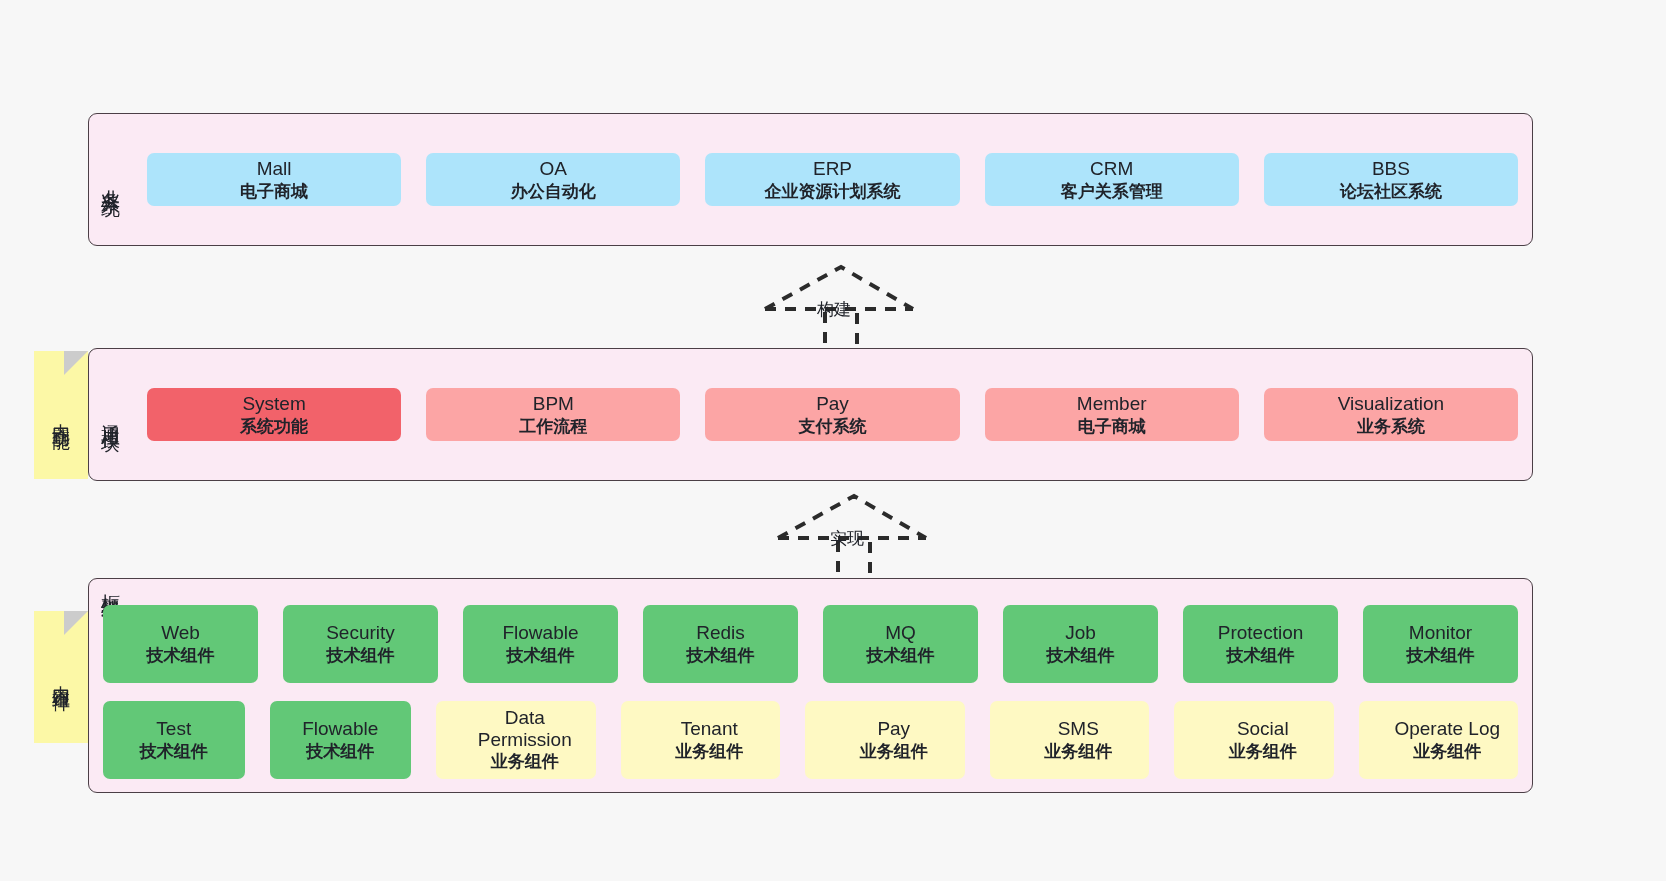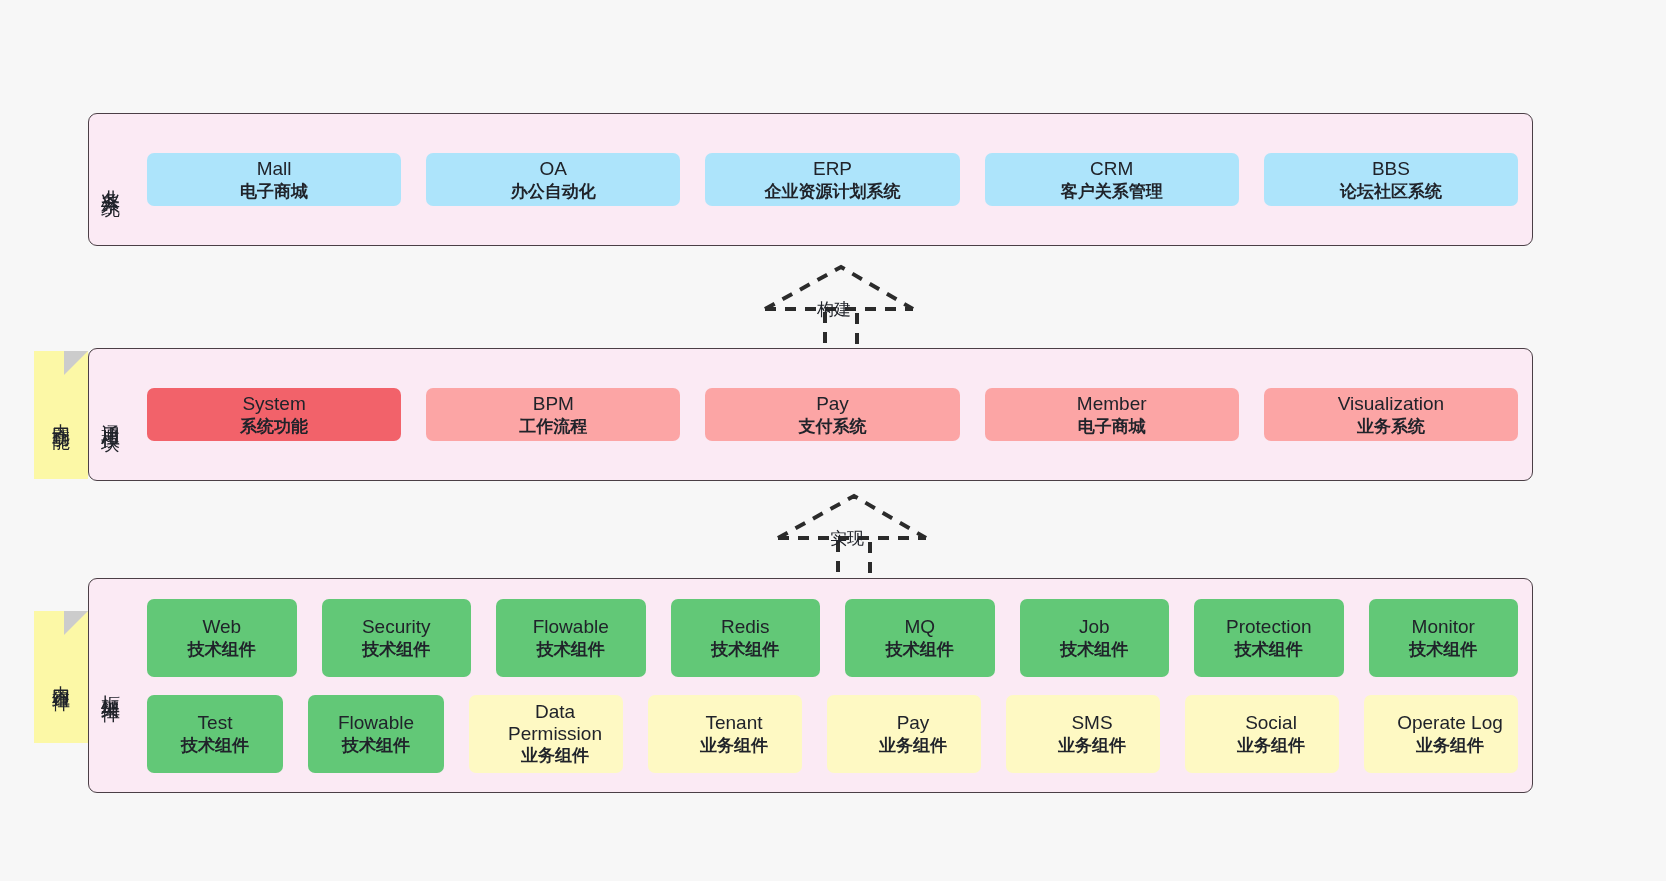--- a/index.html
+++ b/index.html
@@ -192,21 +192,21 @@
     <svg width="160" height="90" viewBox="0 0 160 90" aria-hidden="true">
       <path d="M 70 48 L 70 88 L 102 88 L 102 48" fill="none" stroke="#2b2b2b" stroke-width="4" stroke-dasharray="11,9"></path>
       <path d="M 10 45 L 86 3 L 158 45" fill="none" stroke="#2b2b2b" stroke-width="4" stroke-dasharray="11,9" stroke-linejoin="miter"></path>
       <path d="M 10 45 L 158 45" fill="none" stroke="#2b2b2b" stroke-width="4" stroke-dasharray="11,9"></path>
     </svg>
     <div class="conn-label" style="left:62px; top:34px;">实现</div>
   </div>
 
   <div class="note" style="left:34px; top:611px; height:132px;">内置组件</div>
 
-  <div class="layer" style="left:88px; top:578px; width:1445px; height:215px;">
+  <div class="layer" style="left:88px; top:578px; width:1445px; height:215px;flex-direction:column;">
     <div class="layer-title">框架组件</div>
     <div class="layer-body">
 
       <div class="row" style="height:78px;">
         <div class="card c-green">
           <div class="en">Web</div>
           <div class="cn">技术组件</div>
         </div>
         <div class="card c-green">
           <div class="en">Security</div>

